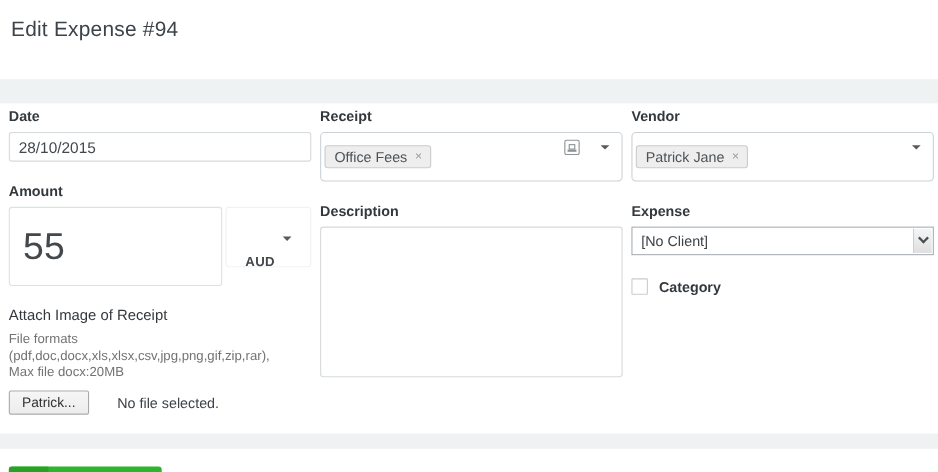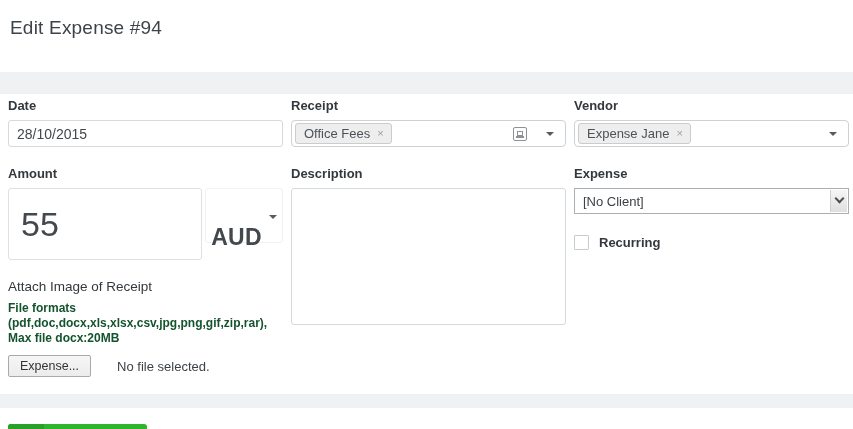--- a/index.html
+++ b/index.html
@@ -29,21 +29,21 @@
   .field-label { display: block; font-size: 13px; font-weight: 700; color: #33383d; margin-bottom: 7px; }
 
   .text-input {
     width: 100%; height: 27px; border: 1px solid #d5dadd; border-radius: 3px;
     padding: 3px 8px; font-size: 14px; color: #43484d;
     font-family: "Liberation Sans", "DejaVu Sans", sans-serif; background: #fff; outline: none;
   }
 
   
   .tagbox {
-    position: relative; width: 100%; height: 27px; border: 1px solid #ccd2d6;
+    position: relative; width: 100%; height: 45px; border: 1px solid #ccd2d6;
     border-radius: 4px; background: #fff; padding: 2px 3px; display: flex; align-items: center;
   }
   .tag {
     display: inline-flex; align-items: center; height: 21px; padding: 0 7px 0 8px;
     background: #eeeeee; border: 1px solid #cccccc; border-radius: 3px;
     font-size: 13px; color: #4c5257; white-space: nowrap;
   }
   .tag .remove-x {
     margin-left: 7px; font-size: 11px; color: #9aa0a4; cursor: pointer; line-height: 1;
   }
@@ -70,21 +70,21 @@
   .amount-input {
     width: 194px; height: 72px; border: 1px solid #dde1e4; border-radius: 3px;
     font-size: 34px; color: #43484d; padding: 0 12px; outline: none;
     font-family: "Liberation Sans", "DejaVu Sans", sans-serif;
   }
   .currency-btn {
     width: 78px; height: 55px; margin-left: 3px; background: #fff;
     border: 1px solid #f0f2f3; border-radius: 3px;
     display: flex; align-items: center; justify-content: center; gap: 7px; cursor: pointer;
   }
-  .currency-label { font-size: 23px; font-weight: 700; color: #43484d; letter-spacing: .3px; margin-top: 44px; }
+  .currency-label { font-size: 12px; font-weight: 700; color: #43484d; letter-spacing: .3px; margin-top: 44px; }
   .caret-inline {
     width: 0; height: 0; border-left: 4px solid transparent; border-right: 4px solid transparent;
     border-top: 4px solid #555b60; margin-top: 2px;
   }
 
   
   .description-textarea {
     width: 100%; height: 137px; border: 1px solid #d5dadd; border-radius: 3px;
     resize: none; padding: 6px 8px; font-size: 14px; color: #43484d;
     font-family: "Liberation Sans", "DejaVu Sans", sans-serif; outline: none;
@@ -110,21 +110,21 @@
   .recurring-row { display: flex; align-items: center; margin-top: 21px; }
   .checkbox {
     width: 15px; height: 15px; border: 1px solid #c6cdd2; background: #fff;
     appearance: none; -webkit-appearance: none; cursor: pointer; border-radius: 1px;
   }
   .recurring-label { font-size: 13px; font-weight: 700; color: #33383d; margin-left: 10px; }
 
   
   .attach-group { margin-top: 1px; }
   .attach-title { font-size: 13.5px; font-weight: 400; color: #33383d; margin-bottom: 7px; }
-  .hint { font-size: 12px; color: #14532d; line-height: 15px; font-weight: bold; }
+  .hint { font-size: 12px; color: #737373; line-height: 15px; }
   .file-row { display: flex; align-items: center; margin-top: 9px; }
   .browse-btn {
     height: 22px; padding: 0 11px; font-size: 12.5px; color: #333;
     background: linear-gradient(#f6f6f6, #ececec); border: 1px solid #a9a9a9;
     border-radius: 2px; cursor: pointer;
     font-family: "Liberation Sans", "DejaVu Sans", sans-serif;
   }
   .no-file-text { font-size: 13px; color: #3c4247; margin-left: 26px; }
 
   
@@ -172,21 +172,21 @@
               <span class="caret-inline"></span>
             </div>
           </div>
         </div>
 
         <div class="attach-group">
           <div class="attach-title">Attach Image of Receipt</div>
           <div class="hint">File formats (pdf,doc,docx,xls,xlsx,csv,jpg,png,gif,zip,rar),</div>
           <div class="hint">Max file docx:20MB</div>
           <div class="file-row">
-            <button class="browse-btn">Expense...</button>
+            <button class="browse-btn">Patrick...</button>
             <span class="no-file-text">No file selected.</span>
           </div>
         </div>
       </div>
 
       <div class="col">
         <div class="group">
           <label class="field-label">Receipt</label>
           <div class="tagbox">
             <span class="tag">
@@ -202,37 +202,37 @@
           <label class="field-label">Description</label>
           <textarea class="description-textarea" style=""></textarea>
         </div>
       </div>
 
       <div class="col">
         <div class="group">
           <label class="field-label">Vendor</label>
           <div class="tagbox">
             <span class="tag">
-              <span>Expense Jane</span>
+              <span>Patrick Jane</span>
               <span class="remove-x">×</span>
             </span>
             <span class="caret"></span>
           </div>
         </div>
 
         <div class="group">
           <label class="field-label">Expense</label>
           <div class="native-select">
             <span>[No Client]</span>
             <span class="sel-btn"></span>
             <span class="sel-chevron"></span>
           </div>
           <div class="recurring-row">
             <input type="checkbox" class="checkbox" style="">
-            <span class="recurring-label">Recurring</span>
+            <span class="recurring-label">Category</span>
           </div>
         </div>
       </div>
 
     </div>
   </div>
 
   <div class="band band-bottom"></div>
 
   <div class="submit-row">

